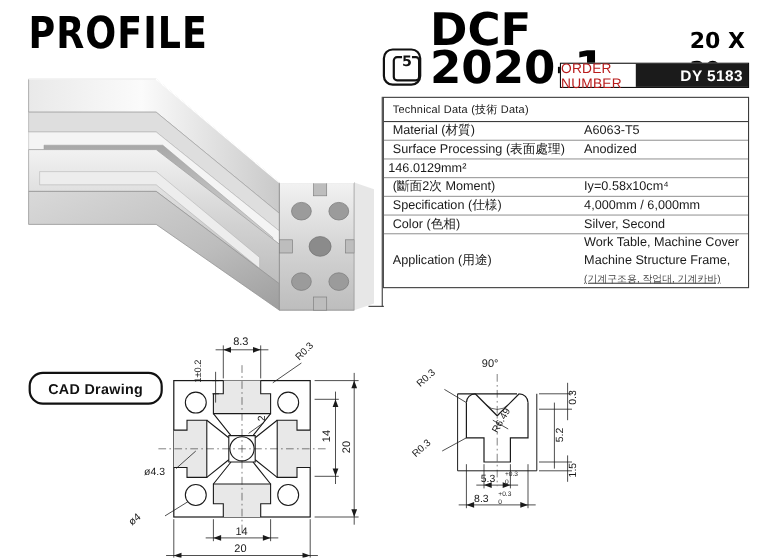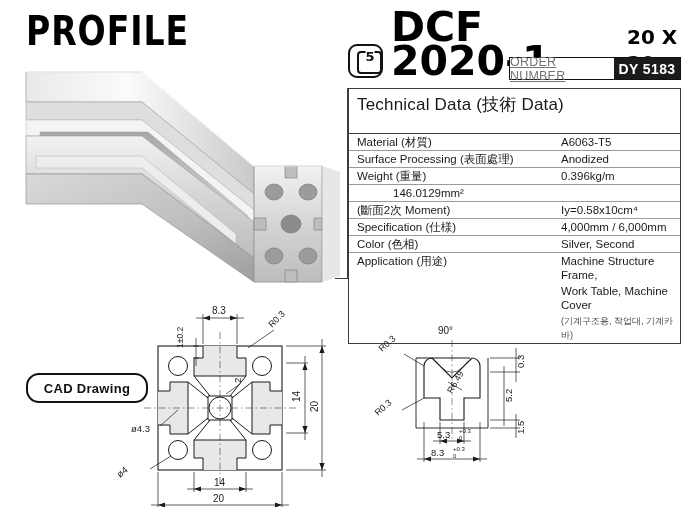--- a/index.html
+++ b/index.html
@@ -111,80 +111,81 @@
     align-items: stretch;
     background: #fff;
   }
   .order-label {
     flex: 1;
     display: flex;
     align-items: center;
     justify-content: center;
     font-size: 12.5px;
     letter-spacing: 0.2px;
-    color: #737373;
-    text-decoration: underline;
+    color: #b91c1c;
   }
   .order-value {
     width: 66px;
     background: #1b1b1b;
     color: #fff;
     display: flex;
     align-items: center;
     justify-content: center;
     font-size: 14px;
     font-weight: bold;
     letter-spacing: 0.4px;
+    padding-left: 36px;
   }
 
   
   .tech {
     position: absolute;
     left: 348px;
     top: 88px;
     width: 333px;
     border: 1px solid #3c3c3c;
     background: #fff;
     box-sizing: border-box;
     font-size: 11.5px;
     color: #1a1a1a;
   }
   .tech-title {
-    padding: 4px 8px 17px 8px;
-    font-size: 17px;
+    padding: 4px 8px 3px 8px;
+    font-size: 10px;
     border-bottom: 1px solid #3c3c3c;
     letter-spacing: 0.2px;
   }
   .tech-row {
     display: flex;
     border-bottom: 1px solid #9a9a9a;
     min-height: 14px;
+    gap: 10px;
   }
   .tech-row.last {
     border-bottom: none;
   }
   .tech-row.noline {
     border-bottom: none;
   }
   .tech-k {
     width: 168px;
     padding: 1px 0 1px 8px;
     box-sizing: border-box;
     line-height: 14px;
   }
   .tech-v {
     flex: 1;
     padding: 1px 4px 1px 4px;
     box-sizing: border-box;
     line-height: 14px;
-    margin-left: 40px;
   }
   .tech-v.small {
     font-size: 9px;
     color: #444;
+    text-decoration: underline;
   }
 
   
   .leader {
     position: absolute;
     left: 335px;
     top: 278px;
     width: 14px;
     height: 1px;
     background: #3c3c3c;
@@ -217,21 +218,20 @@
     border: 2px solid #111;
     border-radius: 13px;
     display: flex;
     align-items: center;
     justify-content: center;
     font-size: 13px;
     font-weight: bold;
     letter-spacing: 0.3px;
     background: #fff;
     color: #111;
-    margin-top: 35px;
   }
 
   
   .cad-area {
     position: absolute;
     left: 0;
     top: 286px;
     width: 700px;
     height: 221px;
   }
@@ -265,45 +265,41 @@
 
     <div class="tech-row">
       <div class="tech-k">Material (材質)</div>
       <div class="tech-v">A6063-T5</div>
     </div>
     <div class="tech-row">
       <div class="tech-k">Surface Processing (表面處理)</div>
       <div class="tech-v">Anodized</div>
     </div>
     <div class="tech-row">
-      <div class="tech-k">Weight (重量)</div>
-      <div class="tech-v">0.396kg/m</div>
-    </div>
-    <div class="tech-row">
       <div class="tech-v">146.0129mm²</div>
     </div>
     <div class="tech-row">
       <div class="tech-k">(斷面2次 Moment)</div>
       <div class="tech-v">Iy=0.58x10cm⁴</div>
     </div>
     <div class="tech-row">
       <div class="tech-k">Specification (仕様)</div>
       <div class="tech-v">4,000mm / 6,000mm</div>
     </div>
     <div class="tech-row">
       <div class="tech-k">Color (色相)</div>
       <div class="tech-v">Silver, Second</div>
     </div>
     <div class="tech-row noline">
+      <div class="tech-k"></div>
+      <div class="tech-v">Work Table, Machine Cover</div>
+    </div>
+    <div class="tech-row noline">
       <div class="tech-k">Application (用途)</div>
       <div class="tech-v">Machine Structure Frame,</div>
-    </div>
-    <div class="tech-row noline">
-      <div class="tech-k"></div>
-      <div class="tech-v">Work Table, Machine Cover</div>
     </div>
     <div class="tech-row last">
       <div class="tech-k"></div>
       <div class="tech-v small">(기계구조용, 작업대, 기계카바)</div>
     </div>
   </div>
 
   <div class="leader2"></div>
   <div class="leader"></div>
 

